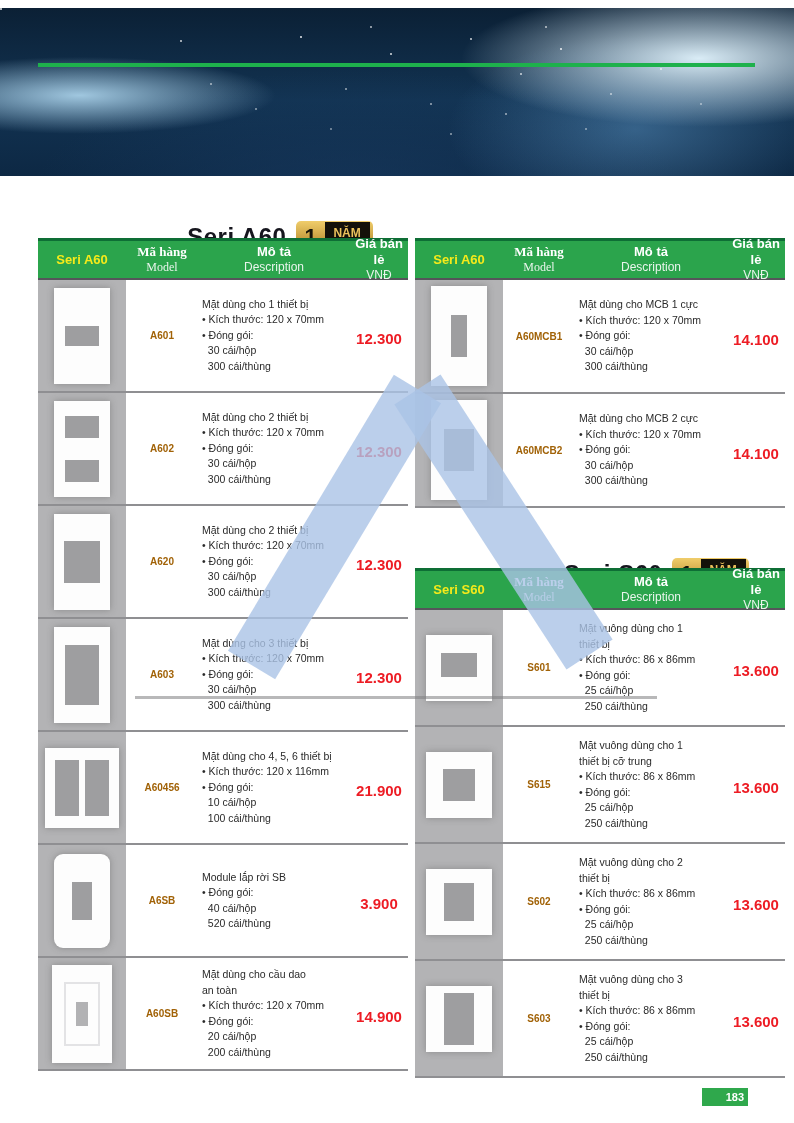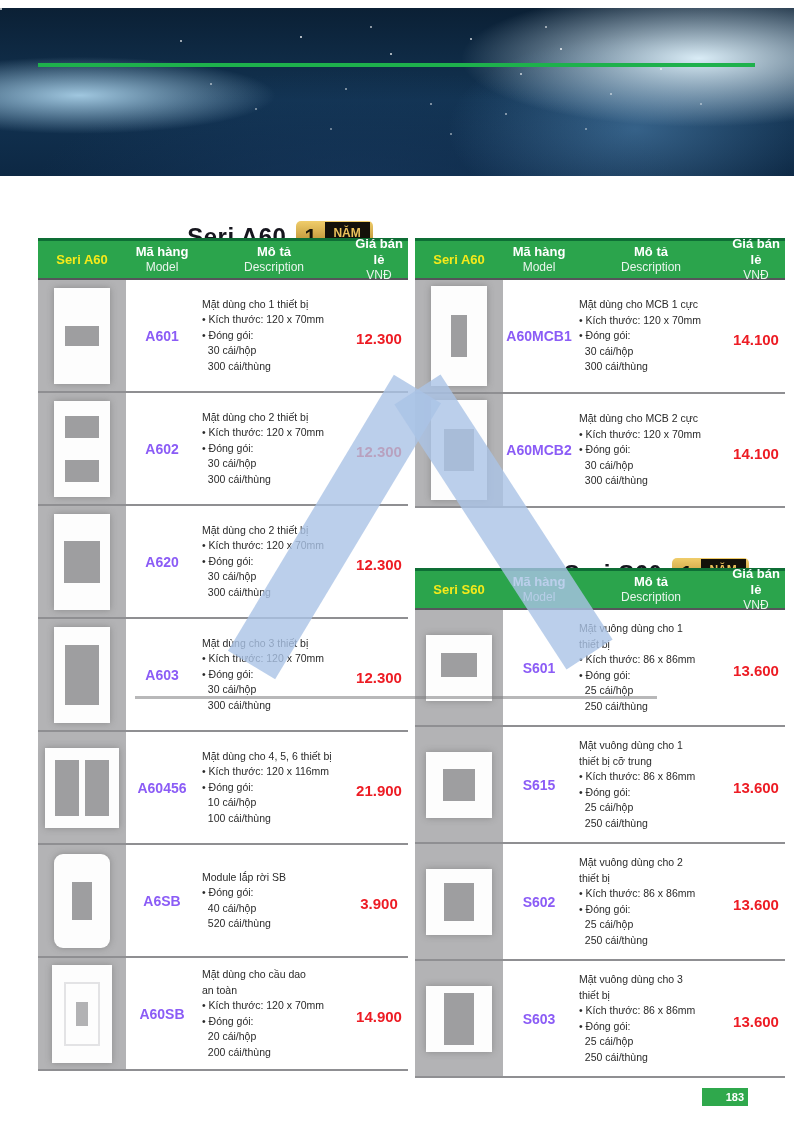--- a/index.html
+++ b/index.html
@@ -43,31 +43,31 @@
   .badge-year { color:#ecc25c; font-weight:bold; font-size:12px; line-height:12px; }
   .badge-bh { color:#bd9340; font-size:5px; letter-spacing:.6px; line-height:7px; }
 
   
   .ptable { position:absolute; width:370px; z-index:10; }
   #tbl-left  { left:38px;  top:238px; }
   #tbl-right { left:415px; top:238px; }
   #tbl-s60   { left:415px; top:568px; }
   .thead { display:flex; align-items:center; height:42px; background:#2ba44c; border-top:3px solid #0e6e35; border-bottom:2px solid #55555a; color:#fff; text-align:center; }
   .th-seri { flex:0 0 88px; font-size:13px; font-weight:bold; color:#f6ea1a; }
-  .th-model { flex:0 0 72px; }
+  .th-model { flex:0 0 72px;font-family:Liberation Serif, serif; }
   .th-desc { flex:0 0 152px; }
   .th-price { flex:0 0 58px; }
   .th-vi { font-size:13px; font-weight:bold; line-height:16px; }
   .th-en { font-size:12px; font-weight:300; color:#e9f5ec; line-height:15px; }
 
   .trow { display:flex; align-items:center; border-bottom:2px solid #8f8f92; background:#fff; }
   #tbl-left .trow { height:113px; }
   #tbl-right .trow { height:114px; }
   #tbl-s60 .trow { height:117px; }
-  .model { flex:0 0 72px; text-align:center; font-size:14px; font-weight:bold; color:#8b5cf6; }
+  .model { flex:0 0 72px; text-align:center; font-size:10px; font-weight:bold; color:#a16207; }
   .desc { flex:0 0 152px; font-size:10.5px; line-height:15.5px; color:#2a2a2a; white-space:pre-line; padding-left:4px; }
   .price { flex:0 0 58px; text-align:center; font-size:15px; font-weight:bold; color:#ed1c24;margin-top:6px; }
 
   
   .photo { position:relative; flex:0 0 88px; align-self:stretch; background:#b3b3b5; display:flex; align-items:center; justify-content:center; }
   .plate { position:relative; background:#fdfdfd; box-shadow:0 0 7px rgba(60,60,60,.35); }
   .c { position:absolute; display:none; background:#9e9ea0; }
 
   .img-a601 .plate{width:56px;height:96px;} .img-a601 .c1{display:block;width:34px;height:20px;left:11px;top:38px;}
   .img-a602 .plate{width:56px;height:96px;} .img-a602 .c1{display:block;width:34px;height:22px;left:11px;top:15px;} .img-a602 .c2{display:block;width:34px;height:22px;left:11px;bottom:15px;}

